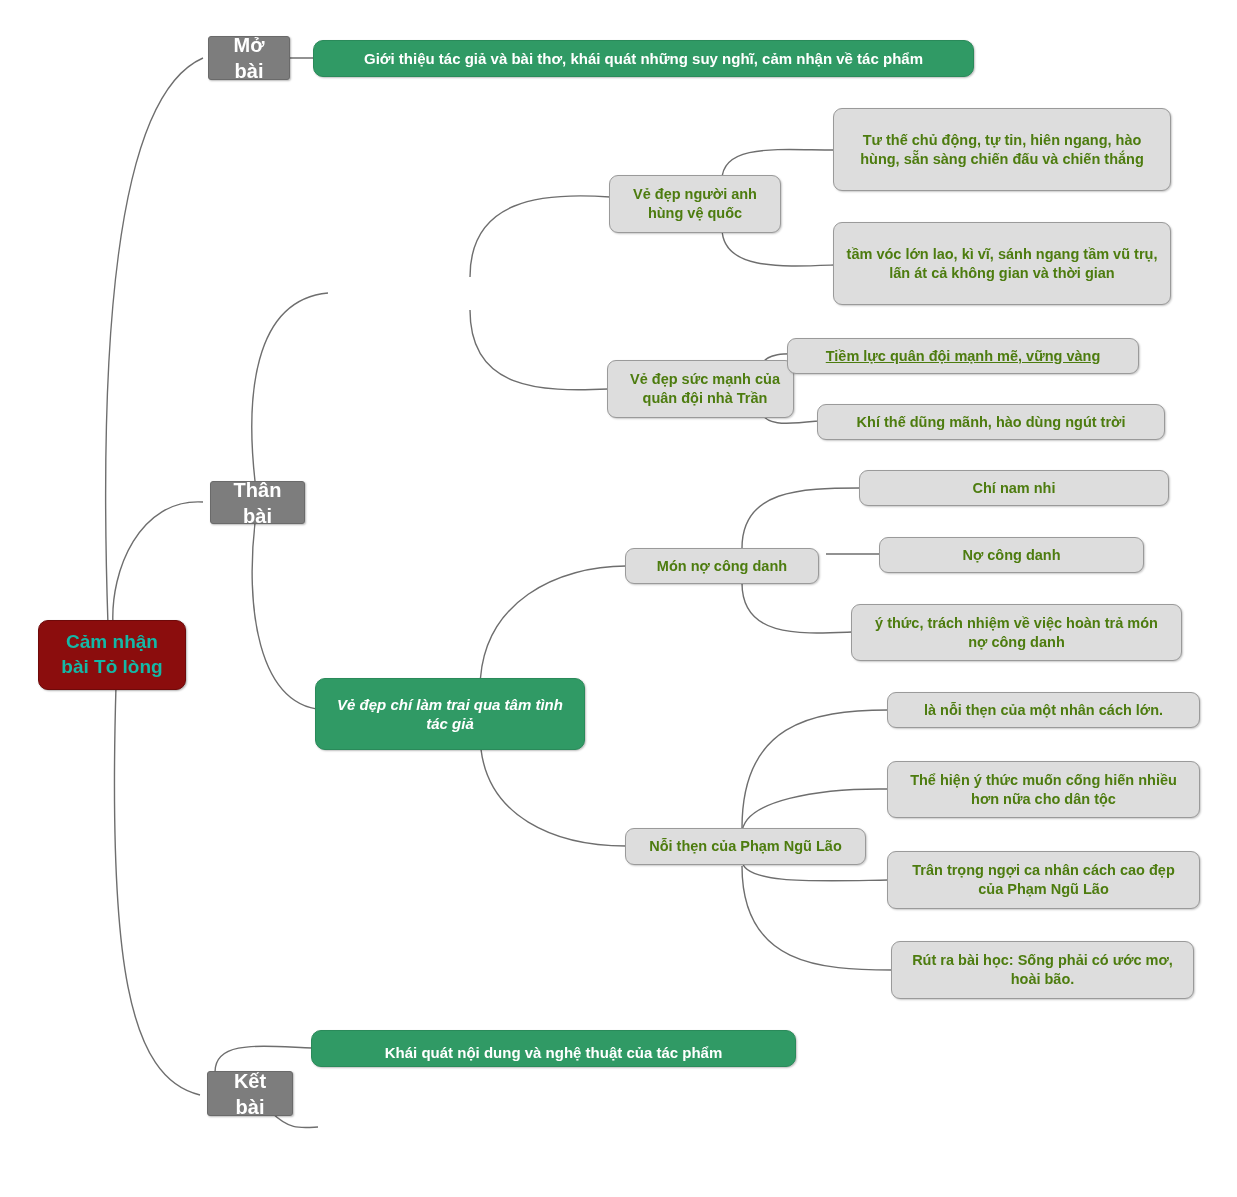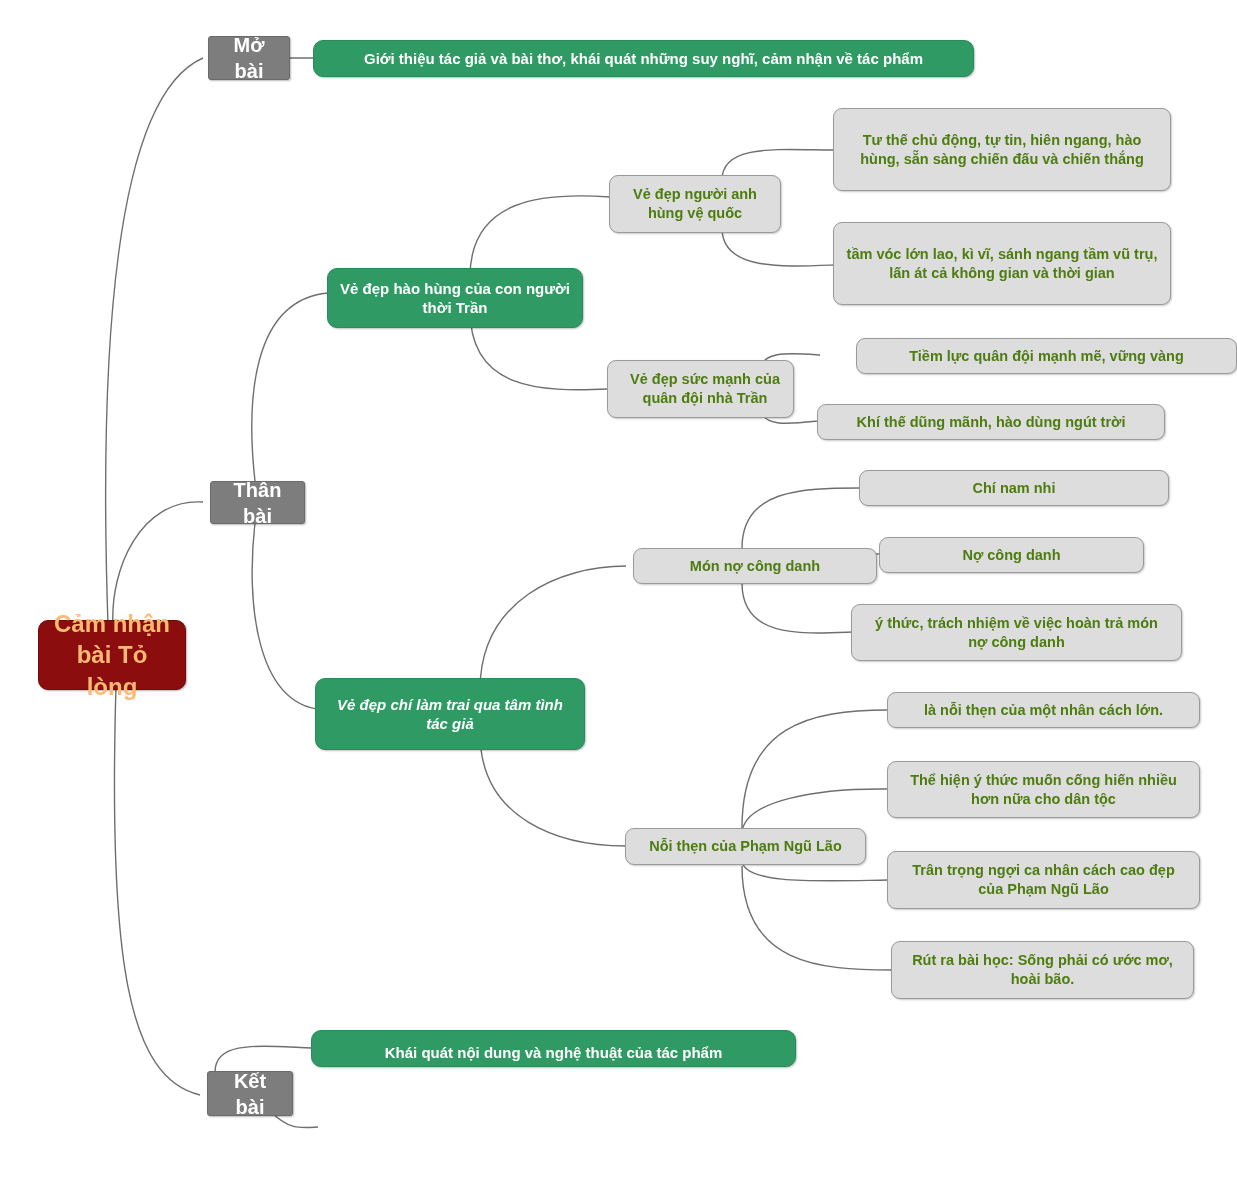--- a/index.html
+++ b/index.html
@@ -31,23 +31,23 @@
     justify-content: center;
     text-align: center;
     border-radius: 9px;
     padding: 4px 12px;
     line-height: 1.30;
     z-index: 2;
   }
   .node-root {
     background: #8B0D0D;
     border: 1px solid #6e0a0a;
-    color: #fdba74;
-    font-weight: bold;
-    font-size: 24px;
+    color: #14b8a6;
+    font-weight: bold;
+    font-size: 19px;
     border-radius: 10px;
     box-shadow: 1px 1px 2px rgba(0,0,0,0.30);
   }
   .node-section {
     background: #7D7D7D;
     border: 1px solid #6a6a6a;
     color: #ffffff;
     font-weight: bold;
     font-size: 20px;
     border-radius: 3px;
@@ -128,53 +128,50 @@
   </div>
 
   <div class="node node-green" style="left:313px; top:40px; width:661px; height:37px;">
     <span>Giới thiệu tác giả và bài thơ, khái quát những suy nghĩ, cảm nhận về tác phẩm</span>
   </div>
 
   <div class="node node-section" style="left:202px; top:481px; width:95px; height:43px;">
     <span>Thân bài</span>
   </div>
 
-  <div class="node node-green" style="left:327px; top:268px; width:256px; height:60px;">
-    <span>Vẻ đẹp hào hùng của con người thời Trần</span>
-  </div>
 
   <div class="node node-gray" style="left:609px; top:175px; width:172px; height:58px;">
     <span>Vẻ đẹp người anh hùng vệ quốc</span>
   </div>
 
   <div class="node node-gray" style="left:833px; top:108px; width:338px; height:83px;">
     <span>Tư thế chủ động, tự tin,  hiên ngang, hào hùng, sẵn sàng chiến đấu và chiến thắng</span>
   </div>
 
   <div class="node node-gray" style="left:833px; top:222px; width:338px; height:83px;">
     <span>tầm vóc lớn lao, kì vĩ, sánh ngang tầm vũ trụ, lấn át cả không gian và thời gian</span>
   </div>
 
   <div class="node node-gray" style="left:607px; top:360px; width:187px; height:58px;padding-left:21px;">
     <span>Vẻ đẹp sức mạnh của quân đội nhà Trần</span>
   </div>
 
-  <div class="node node-gray" style="left:856px; top:338px; width:381px; height:36px;">
+  <div class="node node-gray" style="left:787px; top:338px; width:352px; height:36px;text-decoration:underline;">
     <span>Tiềm lực quân đội mạnh mẽ, vững vàng</span>
   </div>
 
   <div class="node node-gray" style="left:817px; top:404px; width:348px; height:36px;">
     <span>Khí thế dũng mãnh, hào dùng ngút trời</span>
   </div>
 
   <div class="node node-green" style="left:315px; top:678px; width:270px; height:72px;font-style:italic;">
     <span>Vẻ đẹp chí làm trai qua tâm tình tác giả</span>
   </div>
 
-  <div class="node node-gray" style="left:625px; top:548px; width:244px; height:36px;margin-left:8px;">
+  <div class="node node-gray" style="left:625px; top:548px; width:194px; height:36px;">
     <span>Món nợ công danh</span>
   </div>
 
   <div class="node node-gray" style="left:859px; top:470px; width:310px; height:36px;">
     <span>Chí nam nhi</span>
   </div>
 
   <div class="node node-gray" style="left:879px; top:537px; width:265px; height:36px;">
     <span>Nợ công danh</span>
   </div>

